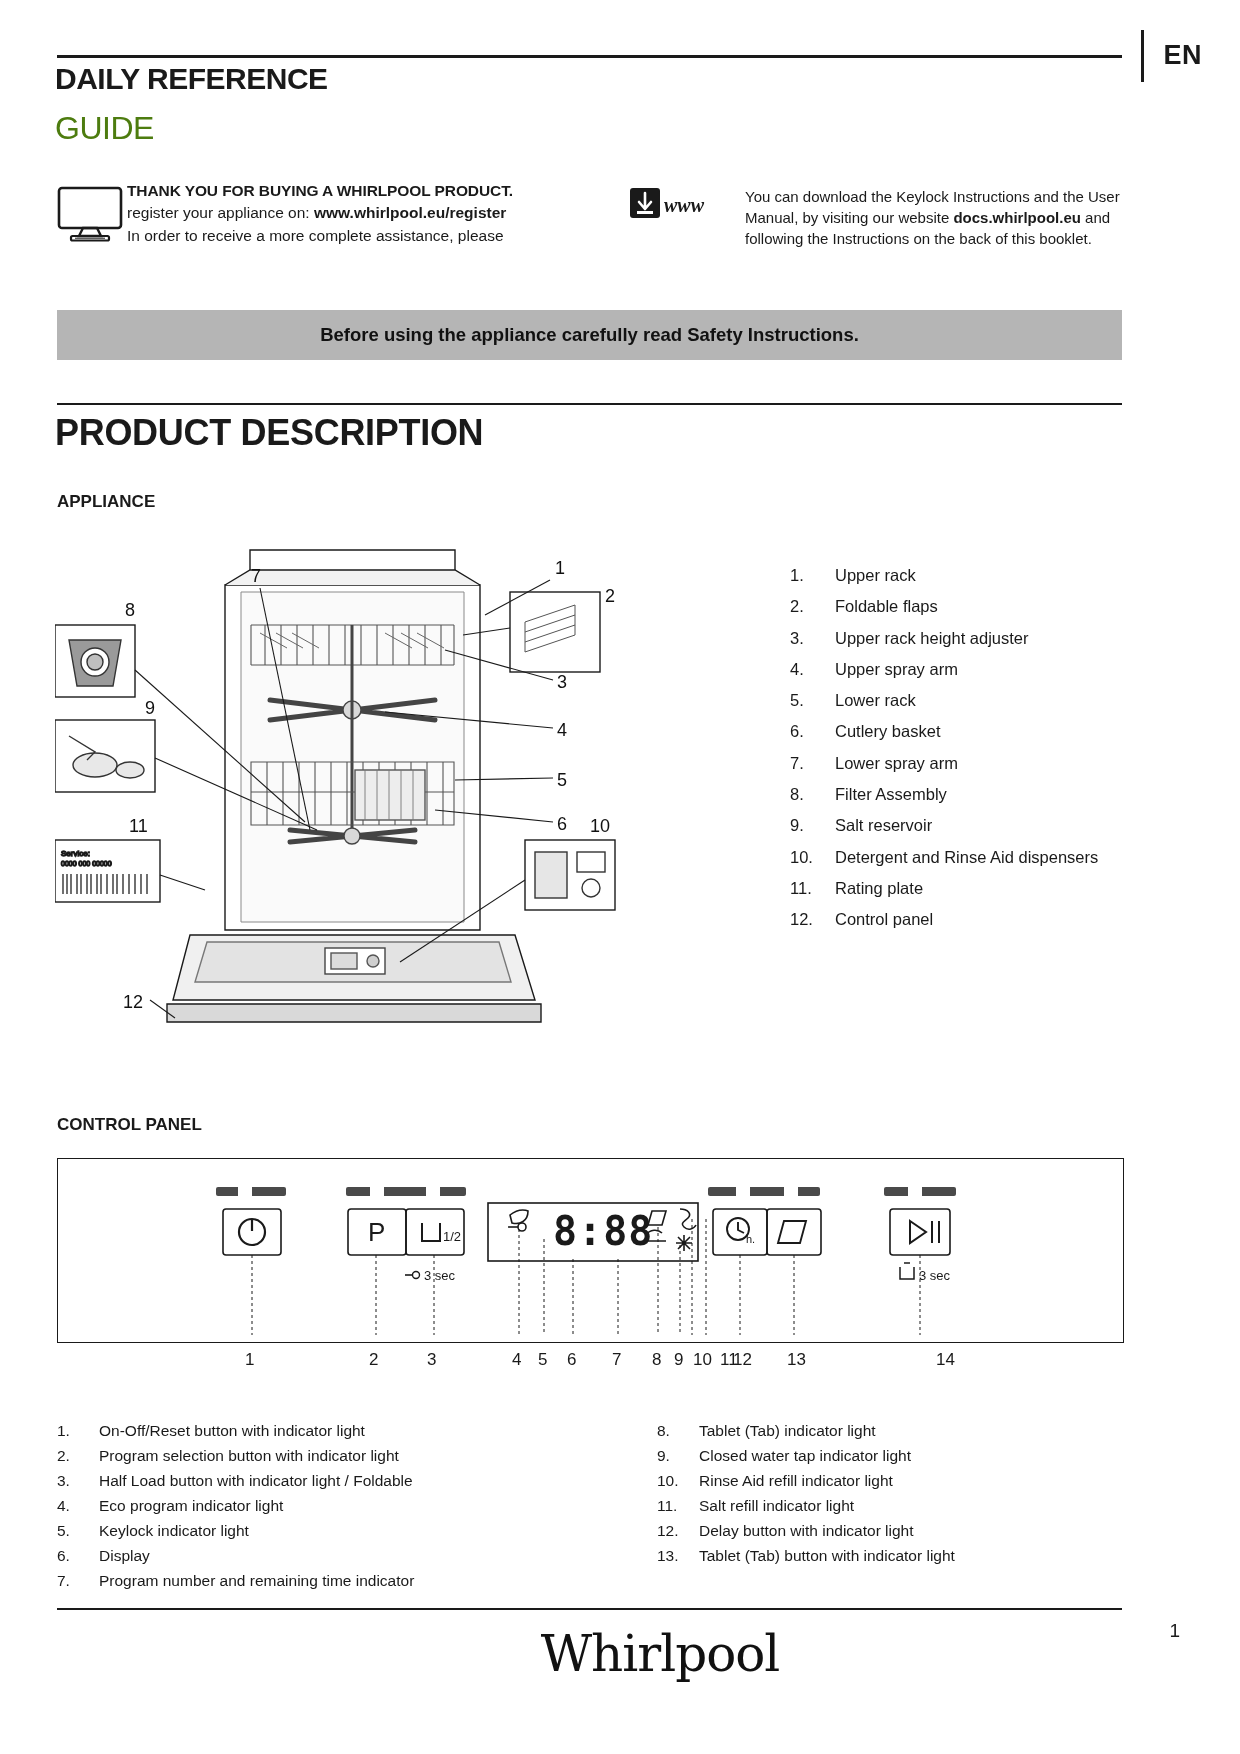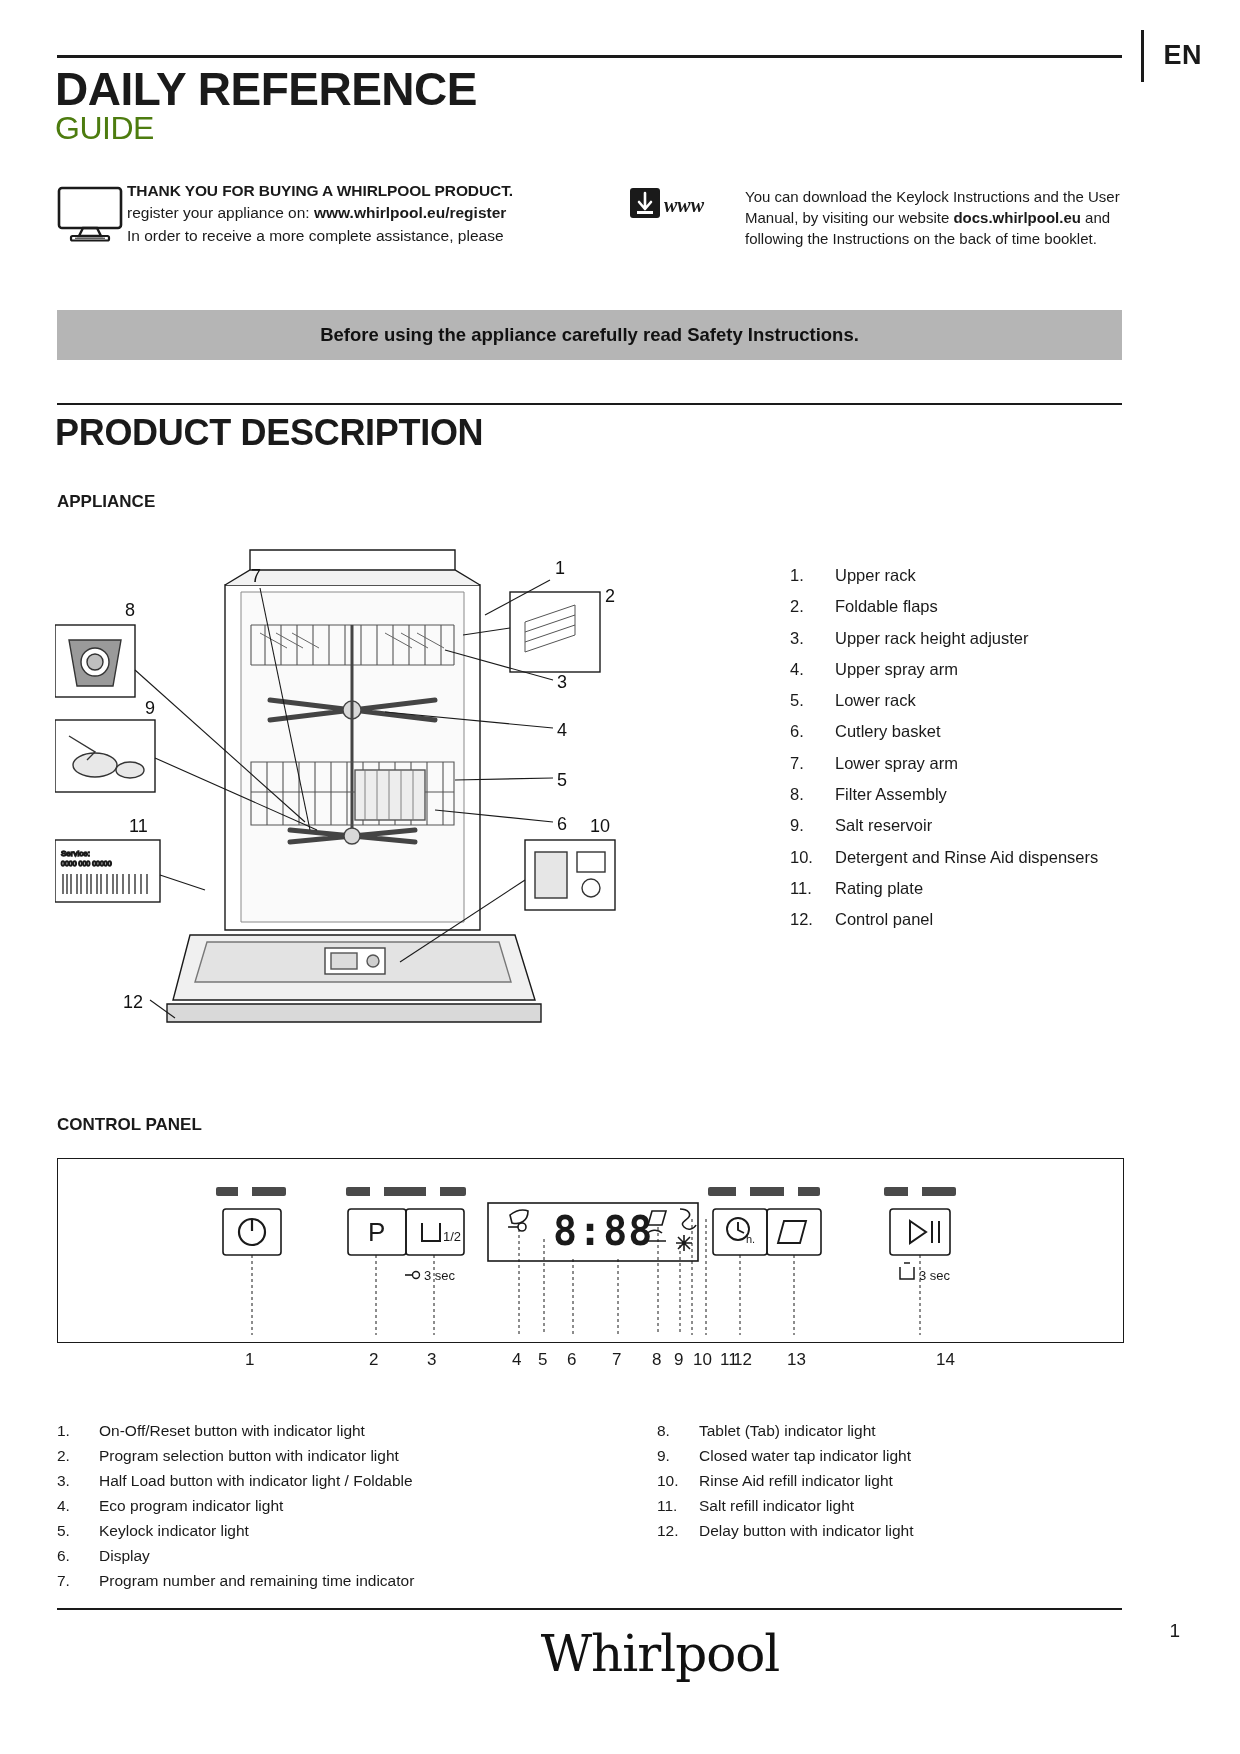--- a/index.html
+++ b/index.html
@@ -8,21 +8,21 @@
     font-family:"Liberation Sans", sans-serif;
     color:#1a1a1a;position:relative;overflow:hidden;
   }
   .page{position:absolute;left:0;top:0;width:1240px;height:1754px;}
 
   
   .hdr-rule{position:absolute;left:57px;top:55px;width:1065px;height:3px;background:#1a1a1a;}
   .lang{position:absolute;right:38px;top:40px;font-size:27px;font-weight:bold;letter-spacing:.5px;}
   .lang-bar{position:absolute;right:96px;top:30px;width:3px;height:52px;background:#1a1a1a;}
 
-  .title1{position:absolute;left:55px;top:62px;font-size:46px;font-weight:bold;letter-spacing:-.5px;}
+  .title1{position:absolute;left:55px;top:62px;font-size:30px;font-weight:bold;letter-spacing:-.5px;}
   .title2{position:absolute;left:55px;top:110px;font-size:32px;font-weight:normal;letter-spacing:-.5px;color:#4d7c0f;}
 
   
   .ty-wrap{position:absolute;left:57px;top:182px;width:540px;}
   .ty-title{font-size:15.5px;font-weight:bold;letter-spacing:-.1px;}
   .ty-text{font-size:15.5px;line-height:21px;margin-top:2px;}
   .ty-text b{font-weight:bold;}
   .monitor{position:absolute;left:57px;top:186px;width:66px;height:56px;}
 
   .dl-wrap{position:absolute;left:745px;top:186px;width:380px;font-size:15px;line-height:21px;text-align:justify;}
@@ -99,21 +99,21 @@
     <path d="M17 7 L17 20 M11 16 L17 23 L23 16" stroke="#ffffff" stroke-width="2.6" fill="none" stroke-linecap="round" stroke-linejoin="round"></path>
     <rect x="9" y="25" width="16" height="3" fill="#ffffff"></rect>
     <text x="36" y="26" font-family="Liberation Serif, serif" font-style="italic" font-weight="bold" font-size="20" fill="#1a1a1a">www</text>
   </svg>
 
   <div class="dl-wrap">
     <div>You can download the Keylock Instructions and the User</div>
     <div>
       <span>Manual, by visiting our website </span><b>docs.whirlpool.eu</b><span> and</span>
     </div>
-    <div>following the Instructions on the back of time booklet.</div>
+    <div>following the Instructions on the back of this booklet.</div>
   </div>
 
   <div class="banner">
     <span>Before using the appliance carefully read Safety Instructions.</span>
   </div>
 
   <div class="pd-rule"></div>
   <div class="pd-title">PRODUCT  DESCRIPTION</div>
   <div class="sec-appliance">APPLIANCE</div>
 
@@ -370,20 +370,21 @@
       <div class="row"><span class="num">5.</span><span>Keylock indicator light</span></div>
       <div class="row"><span class="num">6.</span><span>Display</span></div>
       <div class="row"><span class="num">7.</span><span>Program number and remaining time indicator</span></div>
     </div>
     <div class="col colR">
       <div class="row"><span class="num">8.</span><span>Tablet (Tab) indicator light</span></div>
       <div class="row"><span class="num">9.</span><span>Closed water tap indicator light</span></div>
       <div class="row"><span class="num">10.</span><span>Rinse Aid refill indicator light</span></div>
       <div class="row"><span class="num">11.</span><span>Salt refill indicator light</span></div>
       <div class="row"><span class="num">12.</span><span>Delay button with indicator light</span></div>
+      <div class="row"><span class="num">13.</span><span>Tablet (Tab) button with indicator light</span></div>
     </div>
   </div>
 
   <div class="foot-rule"></div>
   <div class="pageno">1</div>
   <div class="brand">
     <span>Whirlpool</span>
   </div>
 
 </div>

